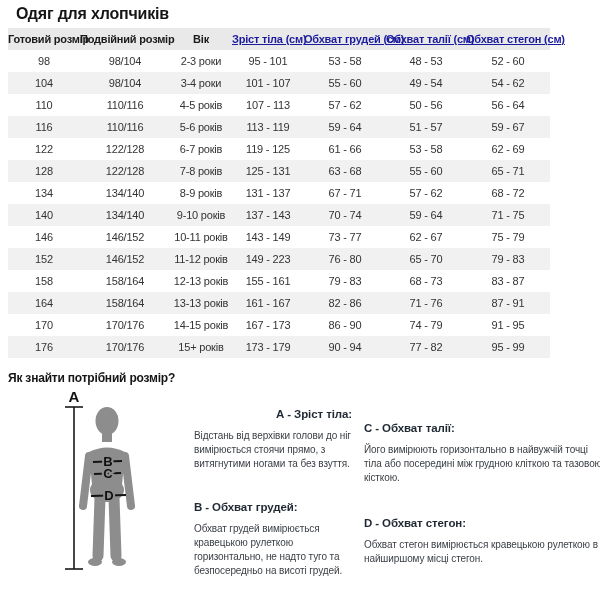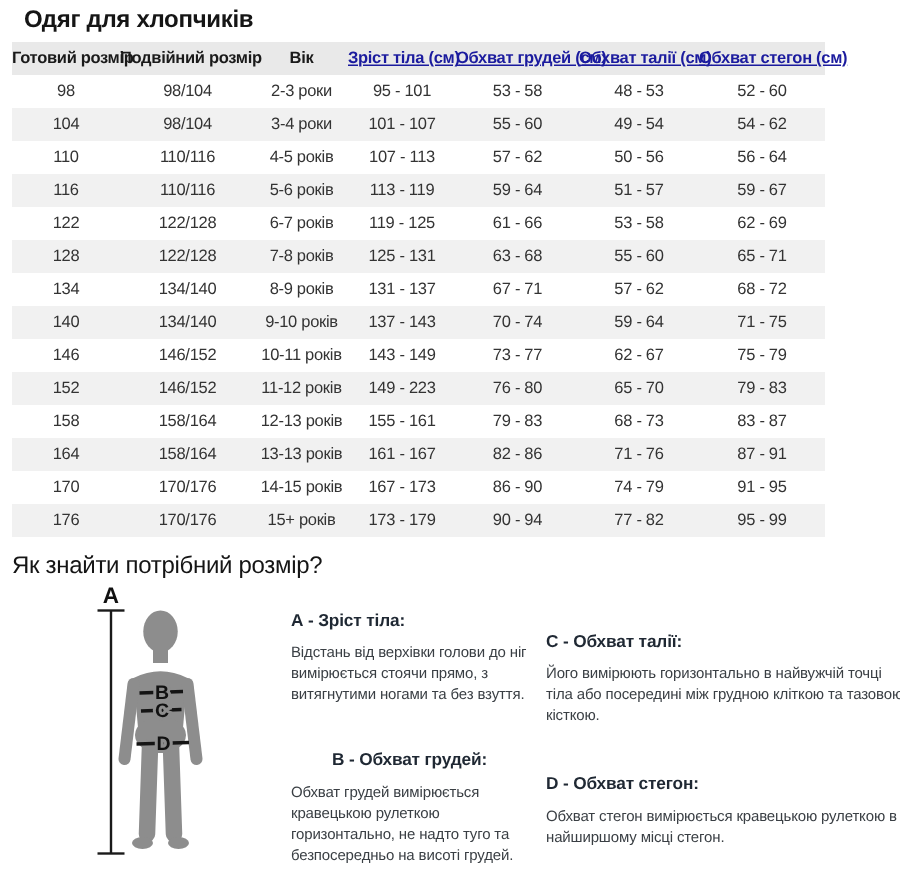--- a/index.html
+++ b/index.html
@@ -14,33 +14,33 @@
     width:542px; margin:4px 0 0 8px; }
   table.size-table th { background:#e9e9e9; height:22px; font-size:11px;
     font-weight:bold; color:#1a1a1a; text-align:center; padding:0;
     letter-spacing:-0.2px; white-space:nowrap; }
   table.size-table th.link-col { color:#1b1b9e; text-decoration:underline;
     cursor:pointer; }
   table.size-table td { height:22px; font-size:11px; color:#333;
     text-align:center; padding:0; letter-spacing:-0.2px; white-space:nowrap; }
   table.size-table tbody tr:nth-child(even) { background:#f1f1f1; }
 
-  .guide-title { margin:10px 0 0 8px; font-size:16px; line-height:20px;
-    font-weight:normal; color:#151515; letter-spacing:-0.2px; }
+  .guide-title { margin:10px 0 0 8px; font-size:12px; line-height:20px;
+    font-weight:bold; color:#151515; letter-spacing:-0.2px; }
 
   .guide { display:flex; align-items:flex-start; margin:0 0 0 8px; }
   .diagram { width:178px; flex:0 0 178px; }
   .col-left  { width:158px; flex:0 0 158px; margin-left:8px; }
   .col-right { width:242px; flex:0 0 242px; margin-left:12px; }
 
   .measure-title { font-size:11.5px; font-weight:bold; color:#1f2833;
     letter-spacing:-0.1px; }
   .measure-text { font-size:10px; line-height:14px; color:#3a3f44;
     margin-top:9px; letter-spacing:-0.1px; }
-  .mt-a { margin-top:20px; } .mt-b { margin-top:30px;text-align:center; }
+  .mt-a { margin-top:20px;text-align:right; } .mt-b { margin-top:30px; }
   .mt-c { margin-top:34px; } .mt-d { margin-top:32px; }
 
   svg text { font-family:"Liberation Sans","DejaVu Sans",sans-serif; }
 </style>
 </head>
 <body>
 
 <div class="page">
 
   <h1 class="page-title">Одяг для хлопчиків</h1>

